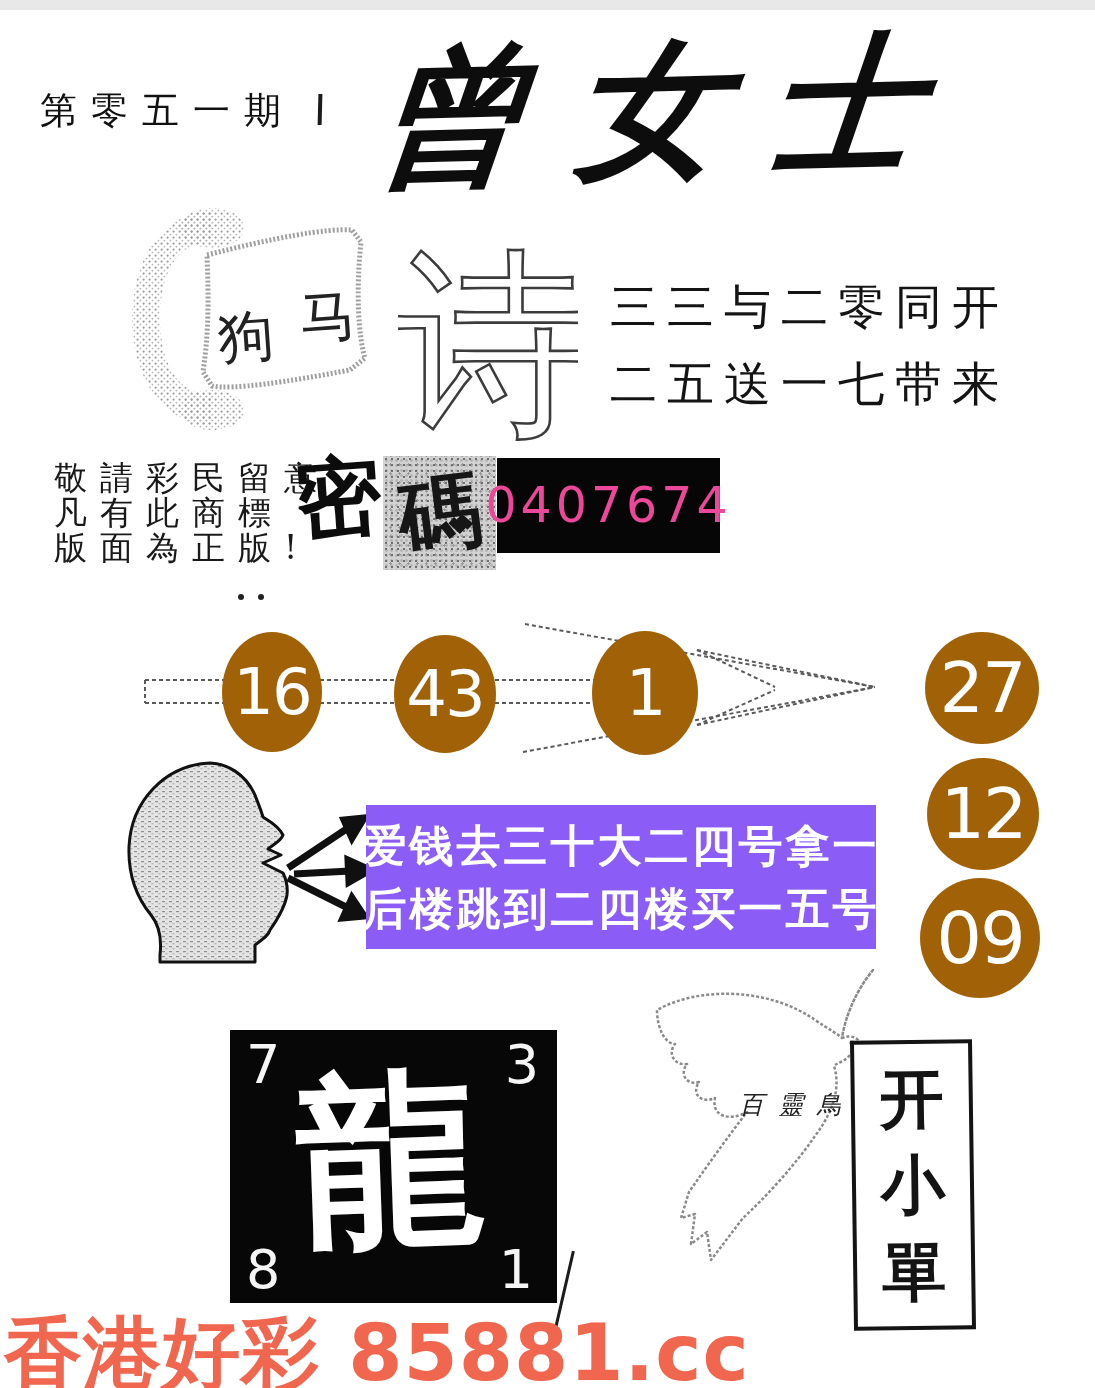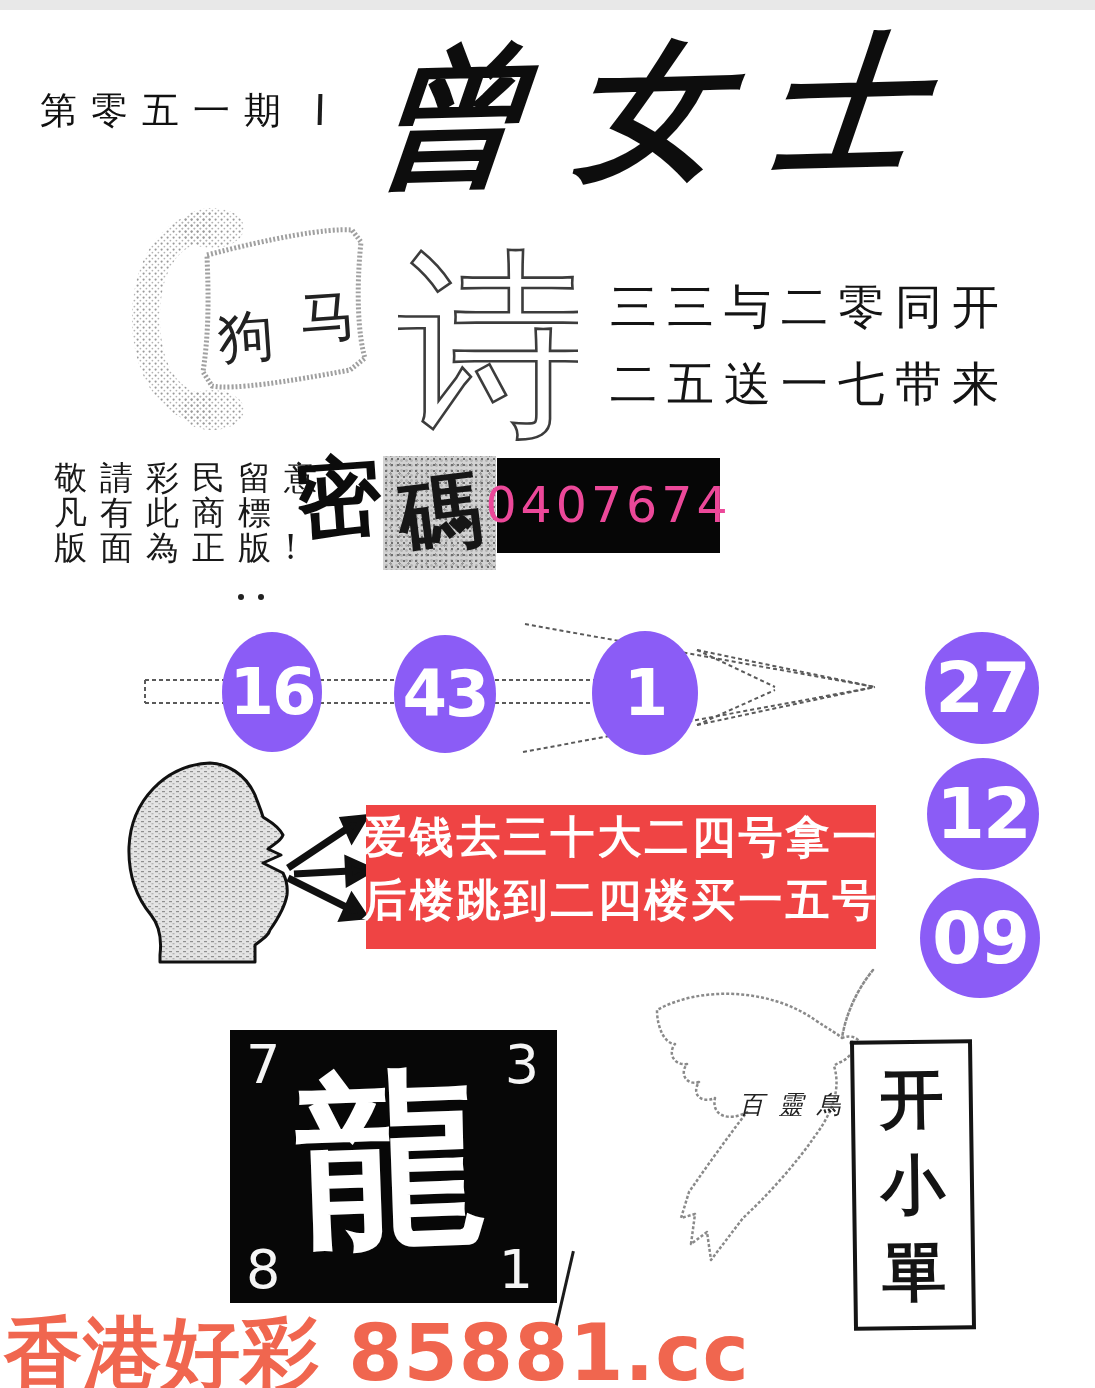--- a/index.html
+++ b/index.html
@@ -47,38 +47,38 @@
     left:497px;top:448px;width:223px;height:95px;background:#060606;
     display:flex;align-items:center;justify-content:center;
   }
   .code-box span{color:#ec4899;font-size:49px;letter-spacing:4px;line-height:1;text-align:center;}
   .dot-a{left:238px;top:584px;width:6px;height:6px;background:#222;border-radius:50%;}
   .dot-b{left:258px;top:584px;width:6px;height:6px;background:#222;border-radius:50%;}
 
   
   .arrow-svg{left:135px;top:600px;width:760px;height:160px;}
   .ball{
-    background:#8b5cf6;border-radius:50%;display:flex;align-items:center;justify-content:center;
-    color:#fff;font-weight:700;letter-spacing:-2px;
+    background:#a16207;border-radius:50%;display:flex;align-items:center;justify-content:center;
+    color:#fff;font-weight:400;letter-spacing:-2px;
   }
   .b16{left:222px;top:622px;width:100px;height:120px;font-size:64px;}
   .b43{left:394px;top:625px;width:102px;height:118px;font-size:64px;}
   .b15{left:592px;top:621px;width:106px;height:124px;font-size:64px;}
   .b27{left:925px;top:622px;width:114px;height:112px;font-size:70px;}
   .b12{left:927px;top:748px;width:112px;height:112px;font-size:70px;}
   .b09{left:920px;top:868px;width:120px;height:120px;font-size:72px;}
 
   
   .head-svg{left:105px;top:745px;width:200px;height:215px;}
   .mouth-arrows{left:286px;top:798px;width:95px;height:118px;}
 
   
   .tip-box{
-    left:366px;top:795px;width:510px;height:144px;background:#ef4444;
-    display:flex;flex-direction:column;align-items:center;justify-content:flex-start;
+    left:366px;top:795px;width:510px;height:144px;background:#8b5cf6;
+    display:flex;flex-direction:column;align-items:center;justify-content:center;
   }
   .tip-box div{color:#fff;font-size:44px;font-weight:bold;letter-spacing:3px;line-height:63px;white-space:nowrap;}
 
   
   .dragon-box{left:230px;top:1020px;width:327px;height:273px;background:#070707;}
   .dragon-char{
     position:absolute;left:50%;top:50%;transform:translate(-52%,-54%) rotate(-2deg);
     color:#fff;font-size:188px;font-weight:bold;line-height:1;
   }
   .corner{position:absolute;color:#f5f5f5;font-size:54px;font-weight:400;line-height:1;}

